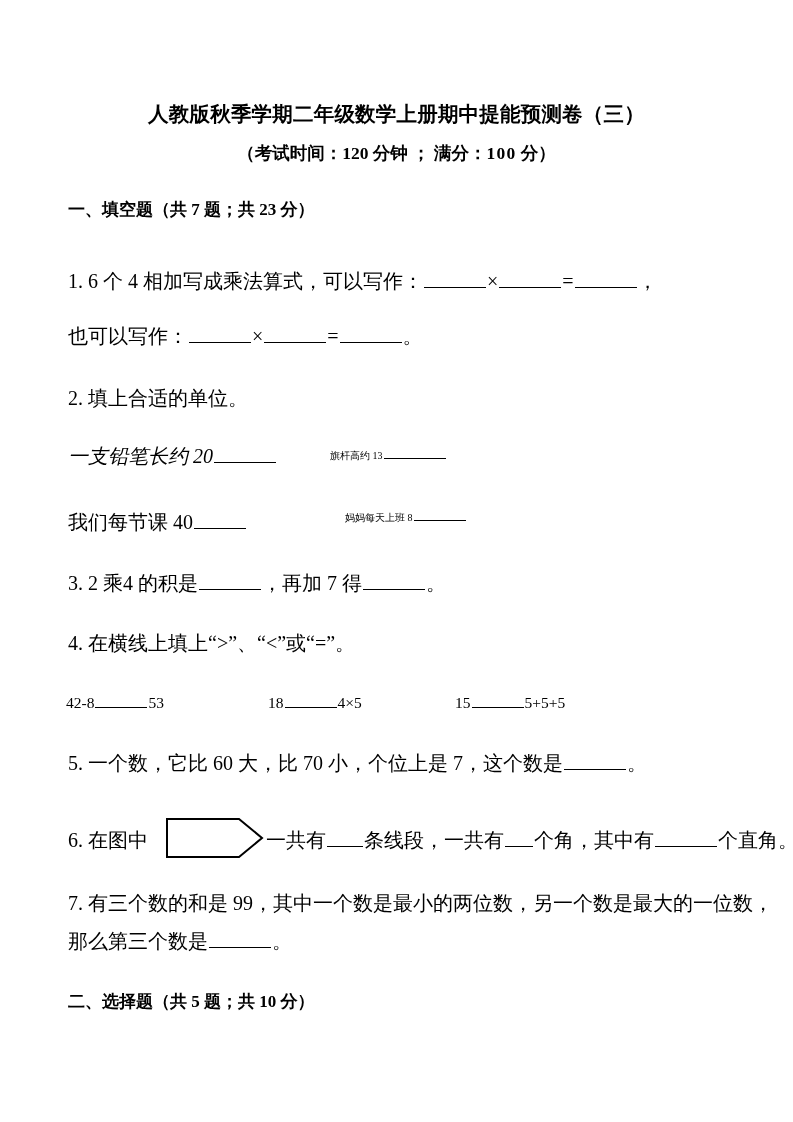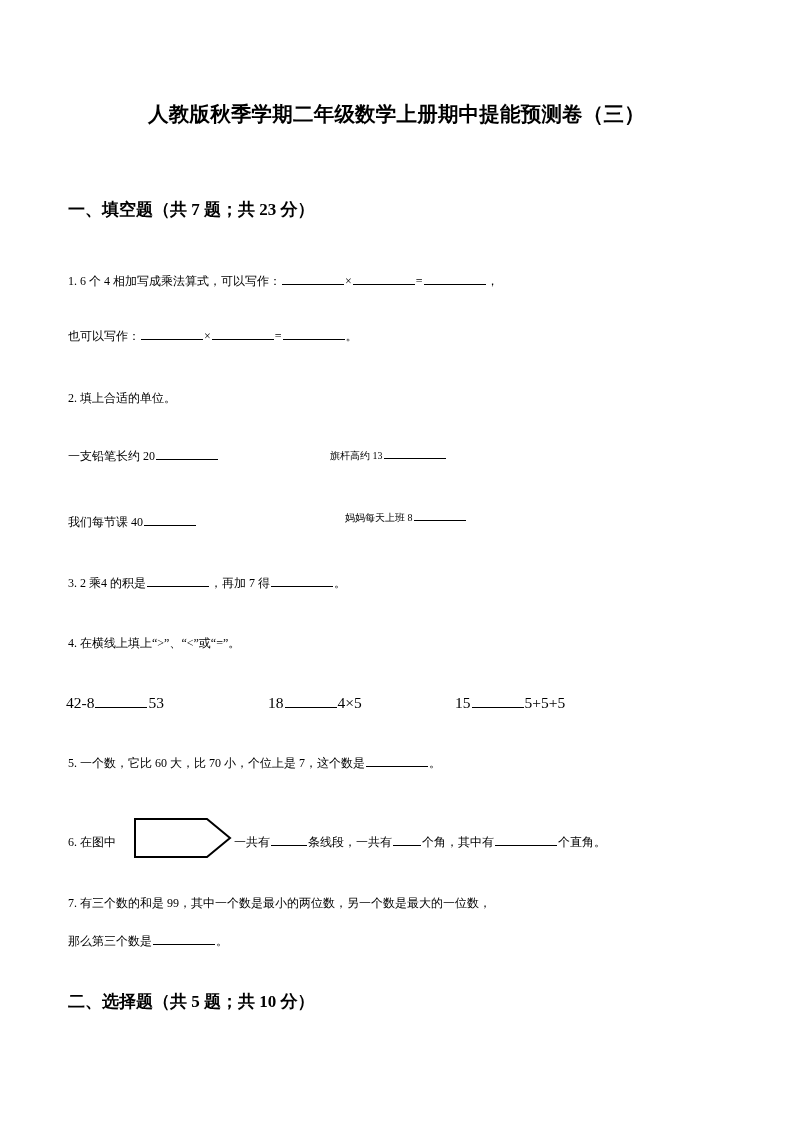--- a/index.html
+++ b/index.html
@@ -53,21 +53,21 @@
     position: absolute;
     left: 68px;
     font-size: 17px;
     font-weight: bold;
     line-height: 24px;
     white-space: nowrap;
   }
   .q {
     position: absolute;
     left: 68px;
-    font-size: 12px;
+    font-size: 20px;
     line-height: 26px;
     white-space: nowrap;
   }
   .blank {
     display: inline-block;
     border-bottom: 1px solid #000;
     height: 14px;
     vertical-align: baseline;
     margin: 0 1px;
   }
@@ -95,34 +95,37 @@
     top: -1px;
   }
 </style>
 </head>
 <body>
 
 <div class="page">
 
   <h1 class="title">人教版秋季学期二年级数学上册期中提能预测卷（三）</h1>
 
+  <div class="subtitle">
+    <span>（考试时间：120 分钟 ； 满分：</span><span class="sp">100</span><span> 分）</span>
+  </div>
 
   <div class="section-head" style="top:198px;">一、填空题（共 7 题；共 23 分）</div>
 
   <div class="q" style="top:268px;">
     <span>1. 6 个 4 相加写成乘法算式，可以写作：</span><span class="blank b-l"></span><span>×</span><span class="blank b-l"></span><span>=</span><span class="blank b-l"></span><span>，</span>
   </div>
 
   <div class="q" style="top:323px;">
     <span>也可以写作：</span><span class="blank b-l"></span><span>×</span><span class="blank b-l"></span><span>=</span><span class="blank b-l"></span><span>。</span>
   </div>
 
   <div class="q" style="top:385px;">2. 填上合适的单位。</div>
 
-  <div class="q" style="top:443px;">
+  <div class="q" style="top:443px;font-style:italic;">
     <span>一支铅笔长约 20</span><span class="blank b-l"></span>
   </div>
   <div class="col2" style="top:443px; left:330px;">
     <span>旗杆高约 13</span><span class="blank b-l"></span>
   </div>
 
   <div class="q" style="top:509px;">
     <span>我们每节课 40</span><span class="blank b-m"></span>
   </div>
   <div class="col2" style="top:505px; left:345px;">

